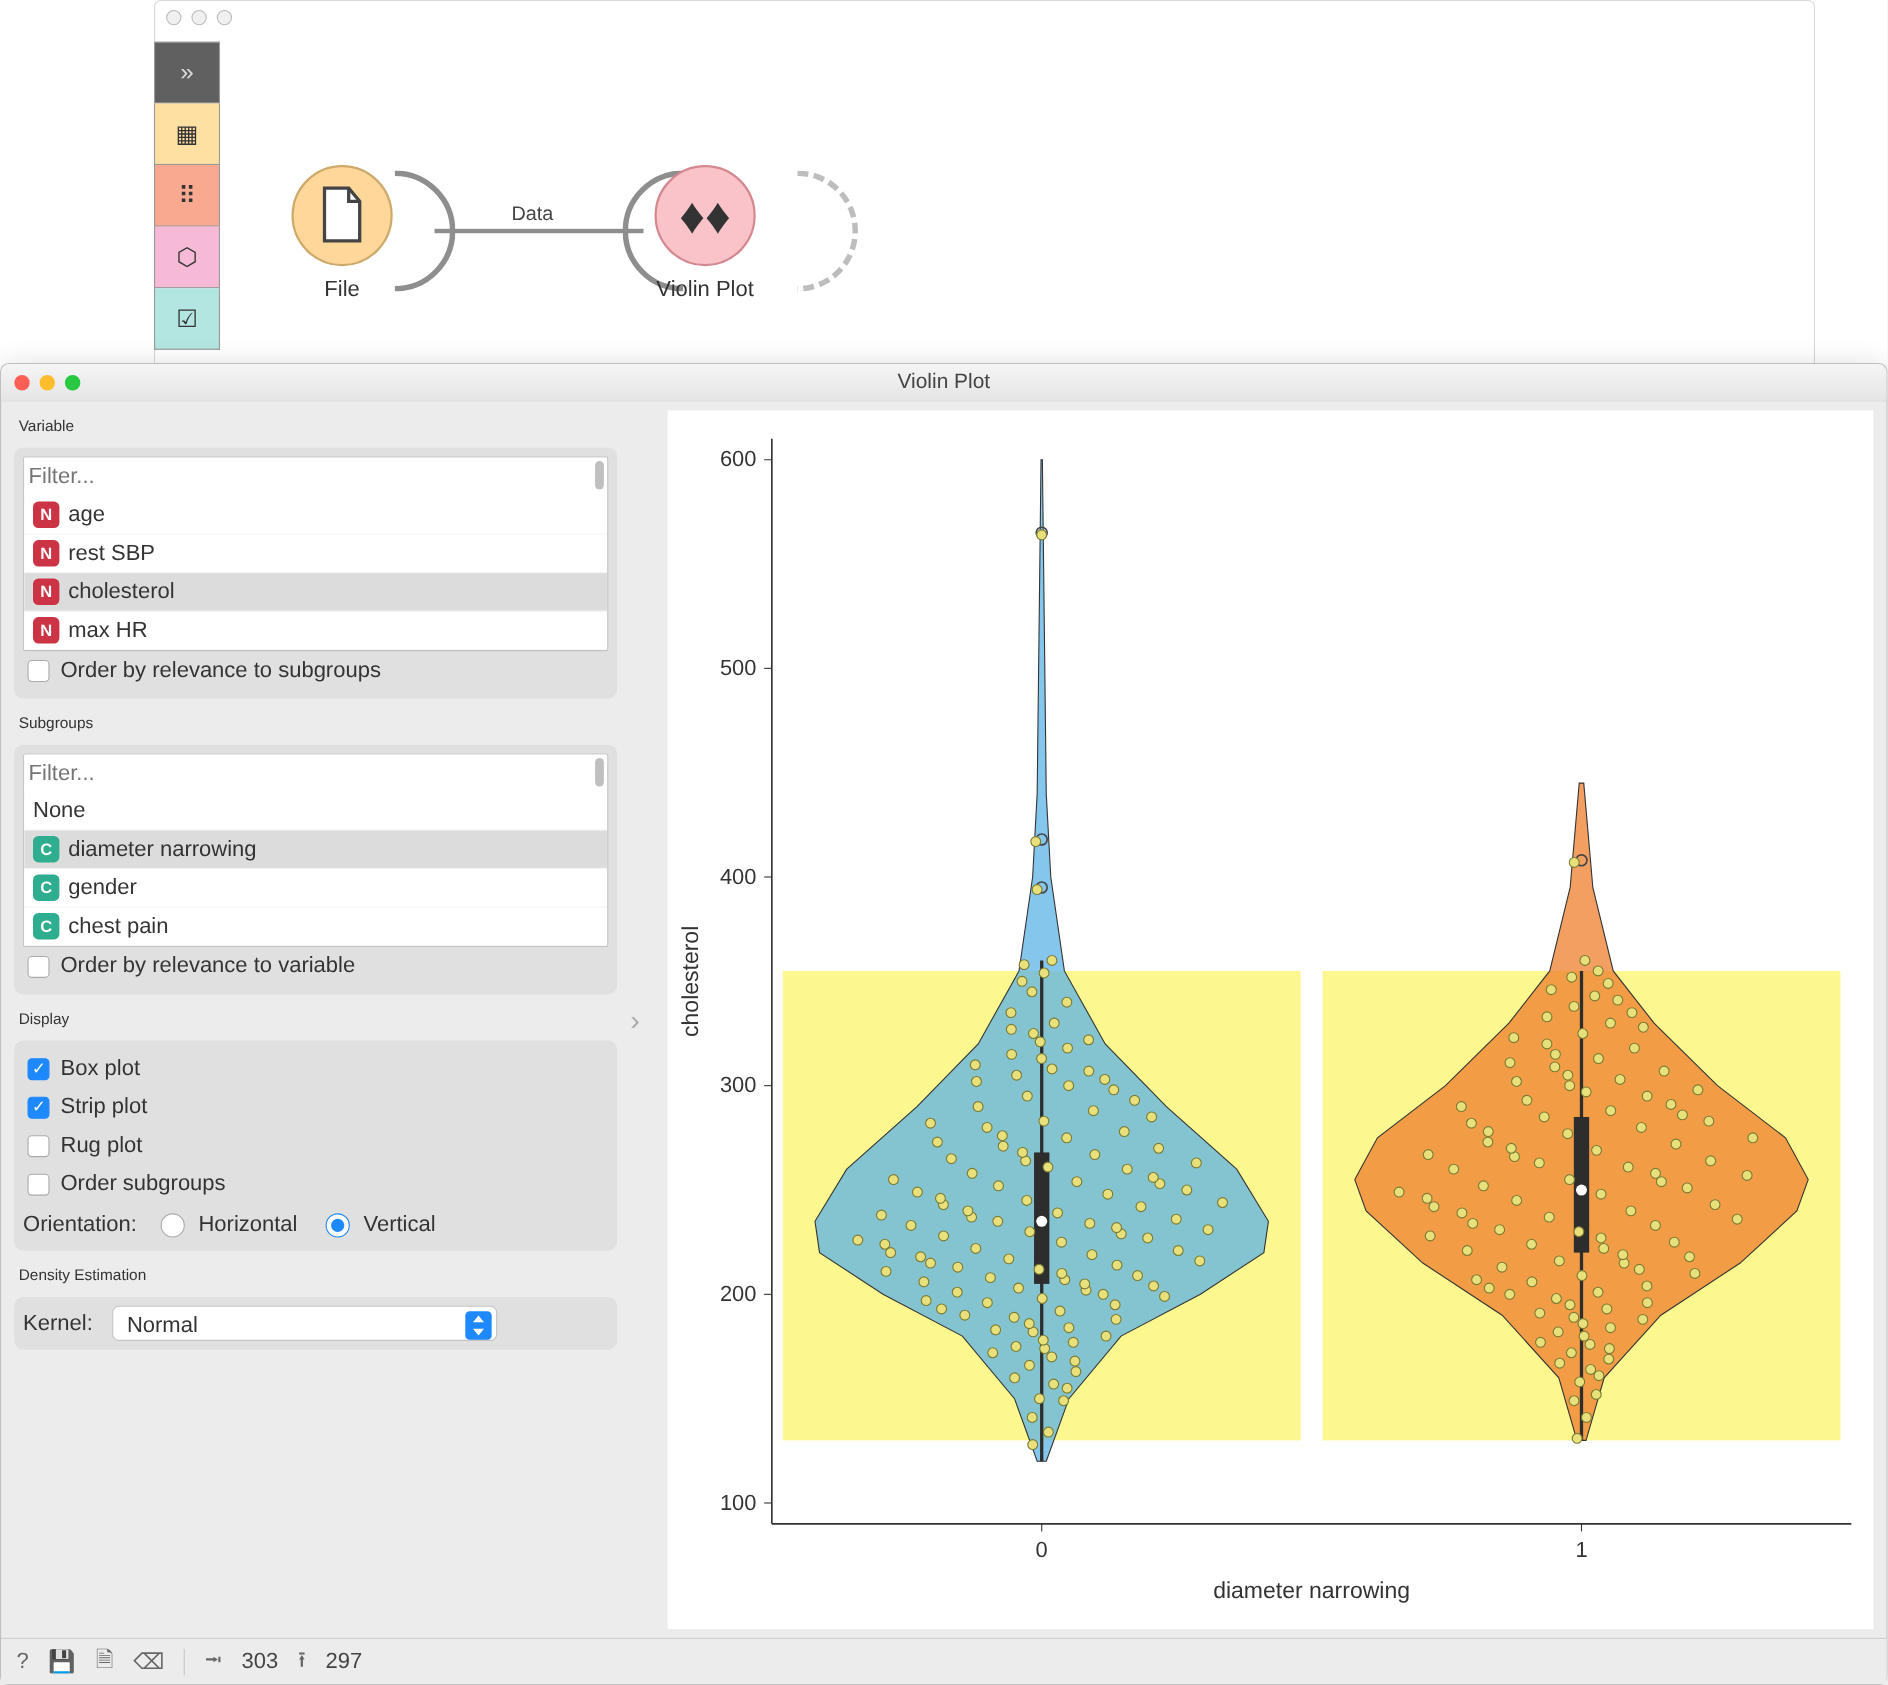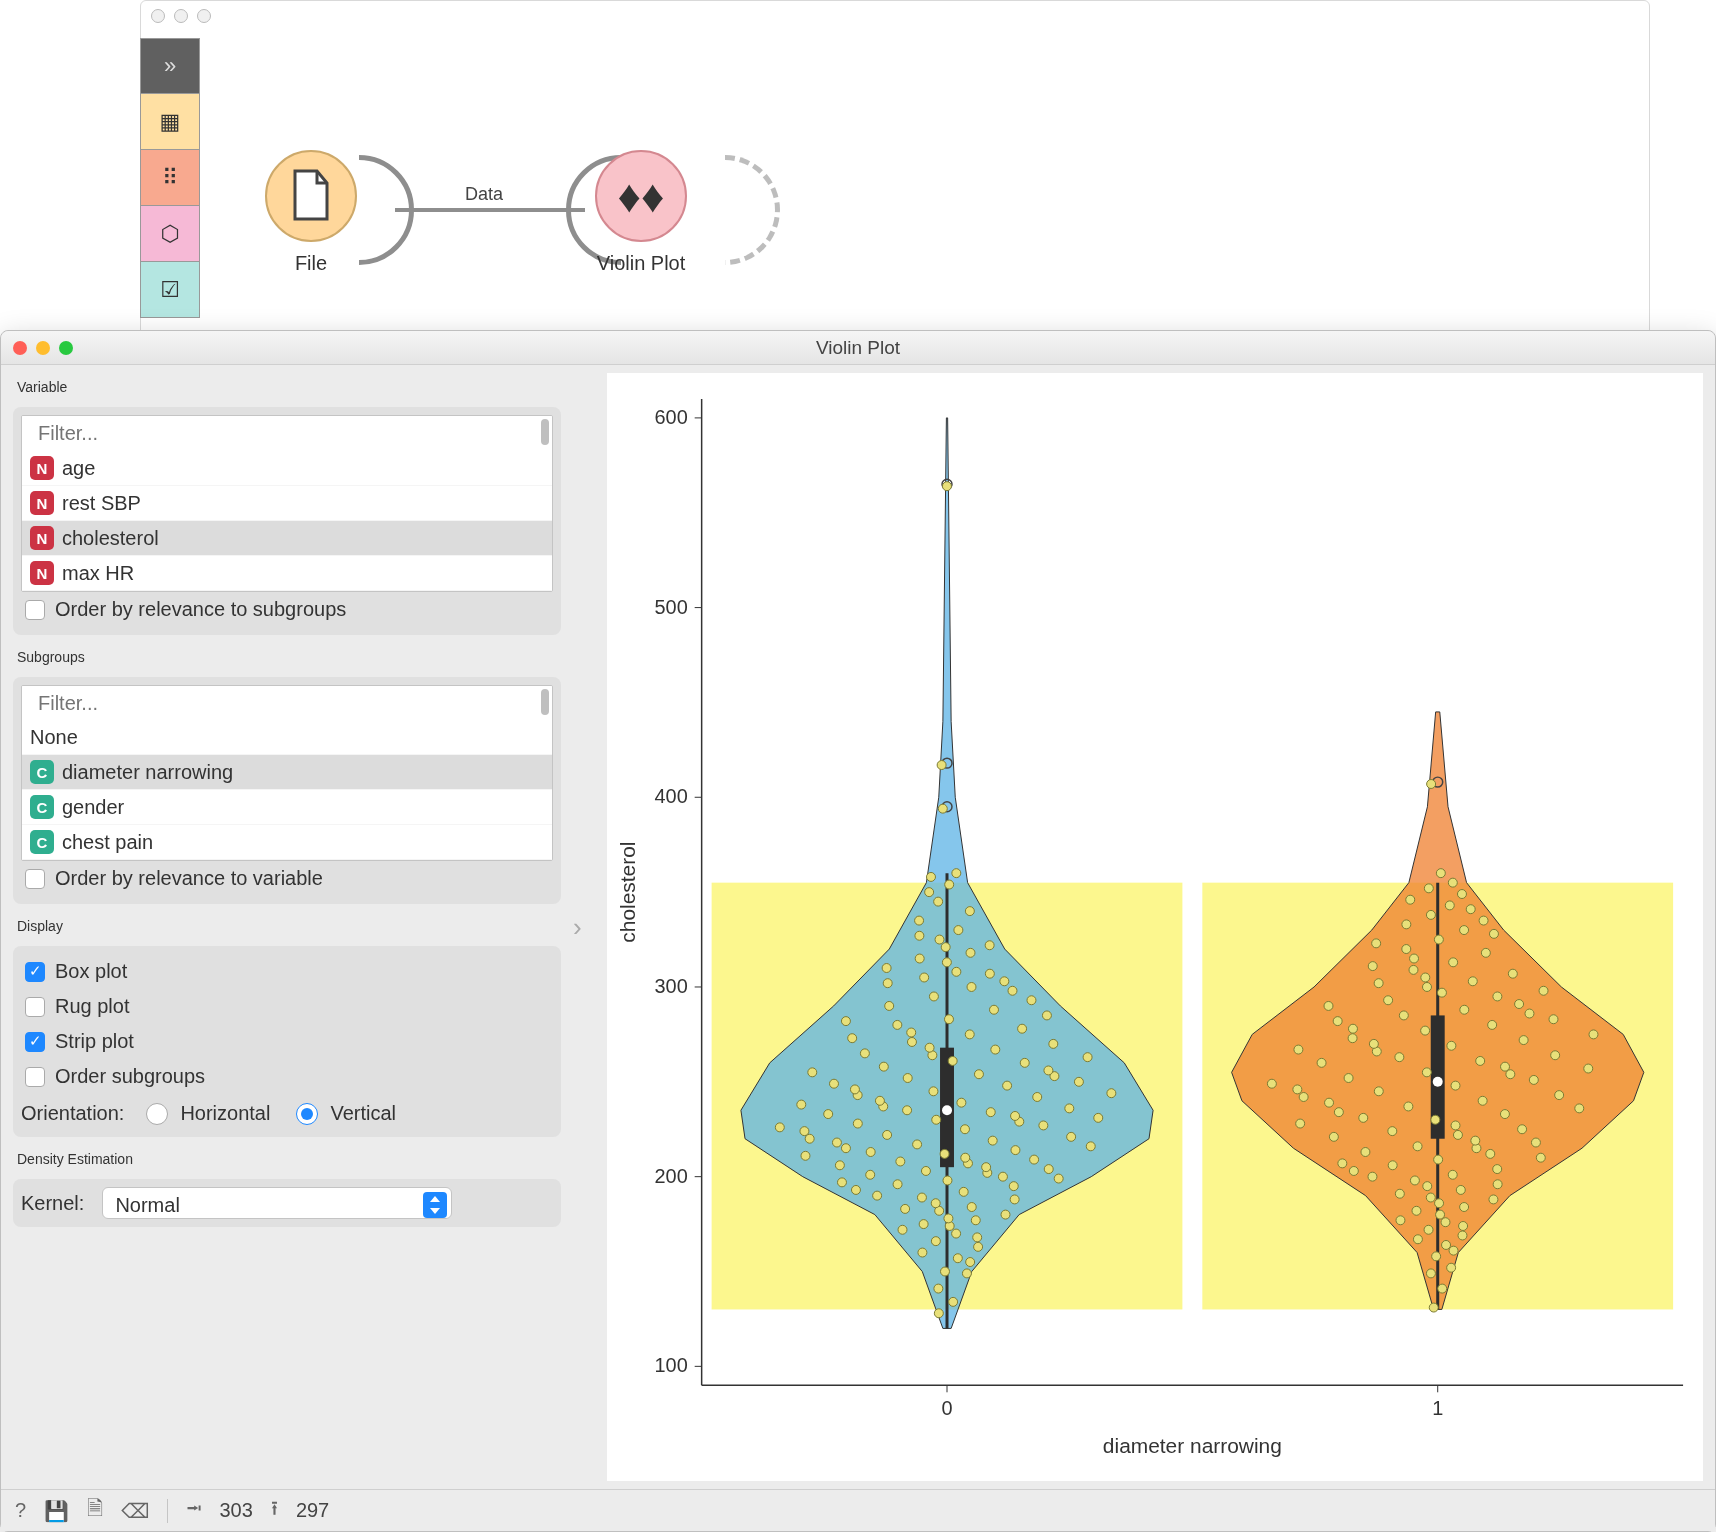--- a/index.html
+++ b/index.html
@@ -79,21 +79,21 @@
     overflow:hidden;
   }
   .group-title { font-size:14px; color:#333; margin:4px 0 2px 4px;}
   .group-box {
     background:#e0e0e0; border-radius:8px; padding:8px;
   }
   .filterbox {
     position:relative; background:#fff; border:1px solid #c4c4c4;
     border-radius:2px; overflow:hidden;
   }
-  .filter-input { width:100%; border:none; padding:6px 16px; font-size:20px; color:#777; outline:none;}
+  .filter-input { width:100%; border:none; padding:6px 4px; font-size:20px; color:#777; outline:none;}
   .scrollind { position:absolute; right:3px; top:3px; width:8px; height:26px; background:#bfbfbf; border-radius:4px;}
   .varlist { background:#fff; }
   .varitem {
     display:flex; align-items:center; gap:8px; padding:5px 8px; font-size:20px;
     border-bottom:1px solid #f5f5f5; cursor:pointer;
   }
   .varitem.sel { background:#dcdcdc;}
   .badge { width:24px; height:24px; border-radius:5px; color:#fff; font-weight:bold; font-size:15px;
            display:flex; align-items:center; justify-content:center;}
   .badge.N { background:#cc3344;} .badge.C { background:#2fae8f;}
@@ -243,26 +243,26 @@
       </div>
 
       <div class="group-title">Display</div>
       <div class="group-box" id="display-box">
 
         <div class="checkrow">
             <span class="chk checked"></span>
             <span>Box plot</span>
           </div>
           <div class="checkrow">
+            <span class="chk checked"></span>
+            <span>Strip plot</span>
+          </div>
+          <div class="checkrow">
             <span class="chk"></span>
             <span>Rug plot</span>
-          </div>
-          <div class="checkrow">
-            <span class="chk checked"></span>
-            <span>Strip plot</span>
           </div>
           <div class="checkrow">
             <span class="chk"></span>
             <span>Order subgroups</span>
           </div>
           <div class="orient-row">
           <span>Orientation:</span>
           <span class="radiorow">
             <span class="radio" id="radio-h"></span>
             <span>Horizontal</span>

